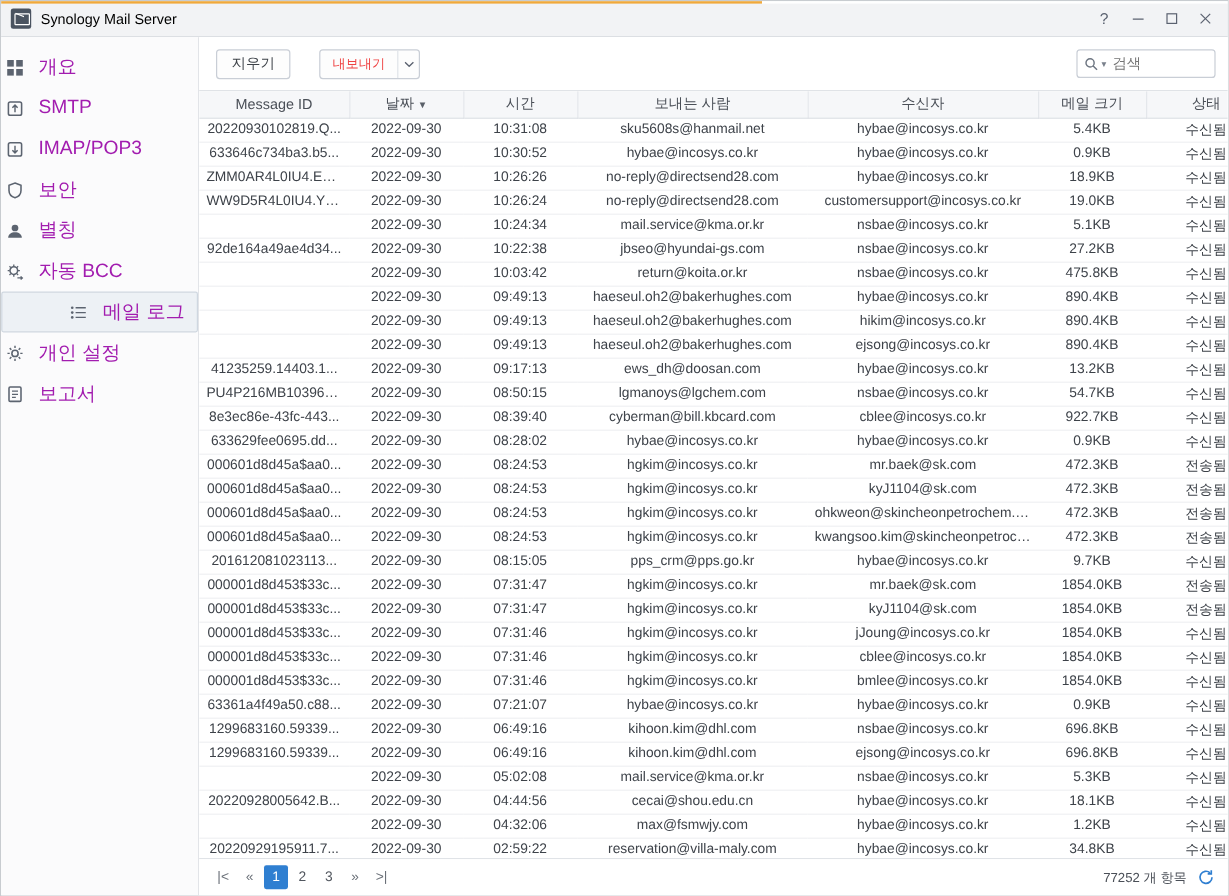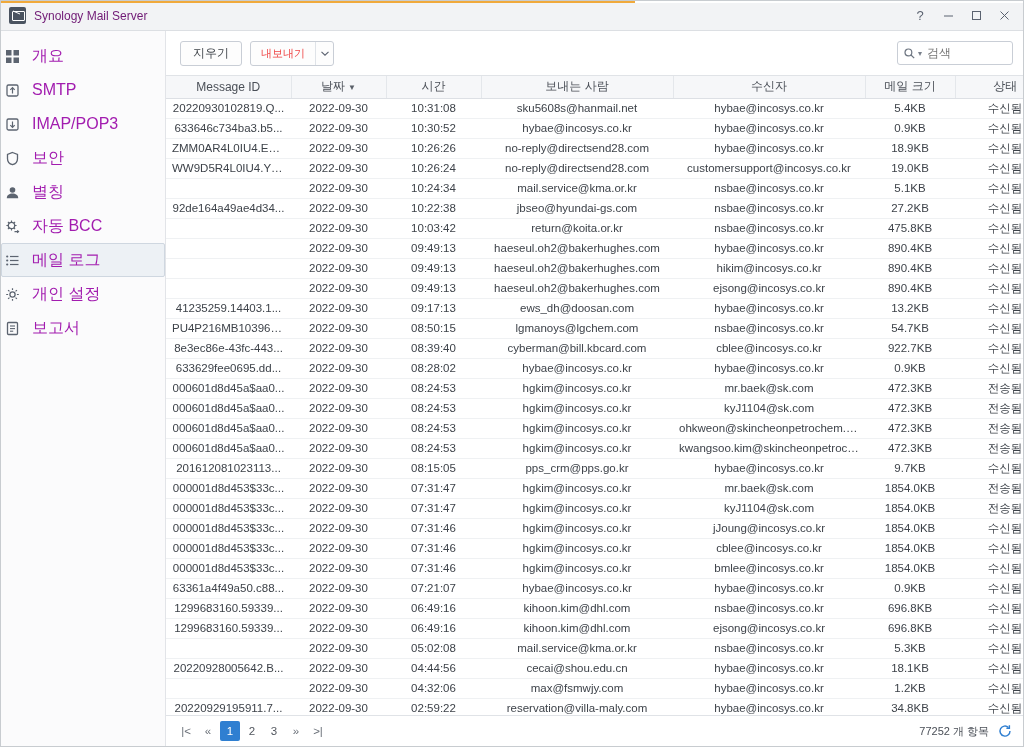--- a/index.html
+++ b/index.html
@@ -46,21 +46,21 @@
   }
   .app-icon:after {
     content: "";
     position: absolute;
     left: 4.4px; top: 5.4px;
     width: 7px; height: 4px;
     border-top: 1.4px solid #fff;
     transform: skewY(22deg);
   }
   .title-text {
-    font-size: 12px; color: #701a75;
+    font-size: 12px; color: #000000;
     font-weight: normal;
   }
   .win-controls {
     margin-left: auto;
     display: flex; align-items: center; gap: 2px;
   }
   .win-btn {
     width: 26px; height: 24px;
     display: flex; align-items: center; justify-content: center;
     color: #5b6270; font-size: 13px;
@@ -89,41 +89,42 @@
     gap: 12px;
     color: #a21caf;
     font-size: 16px;
     cursor: default;
     border: 1px solid transparent;
   }
   .nav-item.active {
     background: #edf1f5;
     border-color: #cfd7e0;
     border-radius: 2px;
+    justify-content: flex-end;
   }
   .nav-ico {
     width: 16px; height: 16px;
     flex: 0 0 16px;
     display: flex; align-items: center; justify-content: center;
     color: #5c6470;
   }
   .nav-ico svg { display: block; }
   
   .content {
     flex: 1 1 auto;
     display: flex; flex-direction: column;
     min-width: 0;
     background: #fff;
   }
   .toolbar {
     height: 44px;
     flex: 0 0 44px;
     display: flex; align-items: center;
     padding: 0 10px 0 14px;
-    gap: 8px;
+    gap: 24px;
     background: #fff;
   }
   .tb-btn {
     height: 25px;
     min-width: 52px;
     padding: 0 12px;
     background: #fdfdfd;
     border: 1px solid #c9ced6;
     border-radius: 3px;
     font-size: 12px;

